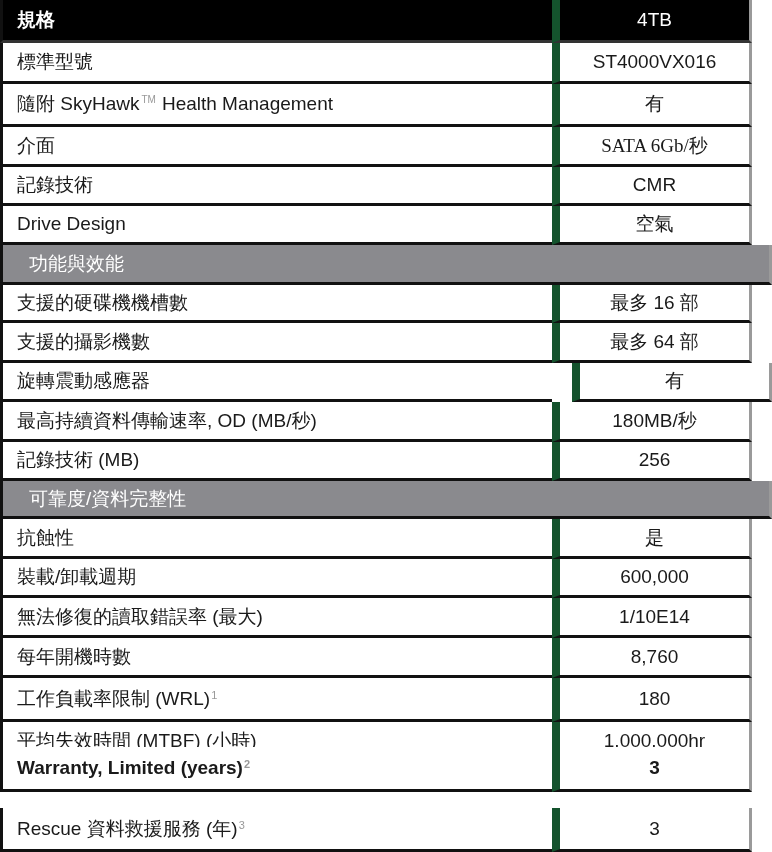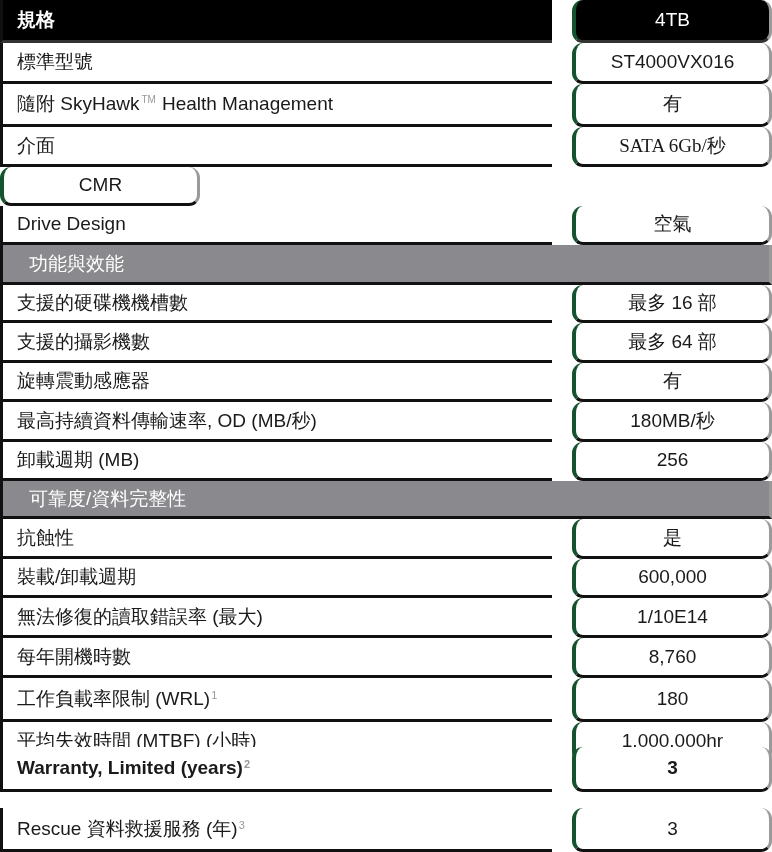--- a/index.html
+++ b/index.html
@@ -1,21 +1,21 @@
 <!DOCTYPE html>
 <html><head>
 <meta charset="utf-8">
 <style>
   html, body { margin: 0; padding: 0; background: #ffffff; }
   body { width: 772px; height: 852px; overflow: hidden; font-family: "Liberation Sans", "DejaVu Sans", sans-serif; }
   .spec-table { position: relative; width: 772px; }
-  .row { position: absolute; left: 0; width: 772px; display: flex; box-sizing: border-box; gap: 20px; }
+  .row { position: absolute; left: 0; width: 772px; display: flex; box-sizing: border-box; }
   .cell-label, .cell-value { box-sizing: border-box; display: flex; align-items: center; height: 100%; }
   .cell-label { width: 552px; padding-left: 14px; font-size: 19px; color: #1a1a1a; border-left: 3px solid #111; border-bottom: 3px solid #111; background: #fff; }
-  .cell-value { width: 200px; justify-content: center; font-size: 19px; color: #1a1a1a; border-left: 4px solid #14532d; border-right: 3px solid #9a9a9a; border-bottom: 3px solid #111; background: #fff; border-radius: 11px; }
+  .cell-value { width: 200px; justify-content: center; font-size: 19px; color: #1a1a1a; border-left: 8px solid #14532d; border-right: 3px solid #9a9a9a; border-bottom: 3px solid #111; background: #fff; }
   .row.header .cell-label, .row.header .cell-value { background: #000; color: #fff; font-weight: bold; font-size: 19px; }
   .row.header .cell-label { border-bottom: 3px solid #333; }
   .row.header .cell-value { border-bottom: 3px solid #333; font-weight: normal; }
   .row.section .section-cell { width: 772px; box-sizing: border-box; display: flex; align-items: center; padding-left: 26px; background: #8a8a8e; color: #fff; font-size: 19px; border-left: 3px solid #111; border-right: 3px solid #9a9a9a; border-bottom: 3px solid #111; height: 100%; }
   sup { font-size: 11px; color: #999; vertical-align: top; position: relative; top: -4px; margin-left: 1px; }
   .tm { font-size: 10px; color: #999; vertical-align: top; position: relative; top: -5px; margin-left: 2px; margin-right: 6px; }
 </style>
 </head>
 <body>
 
@@ -39,20 +39,21 @@
     </div>
     <div class="cell-value">有</div>
   </div>
 
   <div class="row" style="top:127px;height:40px;font-family:Liberation Serif, serif;">
     <div class="cell-label">介面</div>
     <div class="cell-value">SATA 6Gb/秒</div>
   </div>
 
   <div class="row" style="top:167px;height:39px;">
+    <div class="cell-label">記錄技術</div>
     <div class="cell-value">CMR</div>
   </div>
 
   <div class="row" style="top:206px;height:39px;">
     <div class="cell-label">Drive Design</div>
     <div class="cell-value">空氣</div>
   </div>
 
   <div class="row section" style="top:245px;height:40px;">
     <div class="section-cell">功能與效能</div>
@@ -72,21 +73,21 @@
     <div class="cell-label">旋轉震動感應器</div>
     <div class="cell-value">有</div>
   </div>
 
   <div class="row" style="top:402px;height:40px;">
     <div class="cell-label">最高持續資料傳輸速率, OD (MB/秒)</div>
     <div class="cell-value">180MB/秒</div>
   </div>
 
   <div class="row" style="top:442px;height:39px;">
-    <div class="cell-label">卸載週期 (MB)</div>
+    <div class="cell-label">記錄技術 (MB)</div>
     <div class="cell-value">256</div>
   </div>
 
   <div class="row section" style="top:481px;height:38px;">
     <div class="section-cell">可靠度/資料完整性</div>
   </div>
 
   <div class="row" style="top:519px;height:40px;">
     <div class="cell-label">抗蝕性</div>
     <div class="cell-value">是</div>

